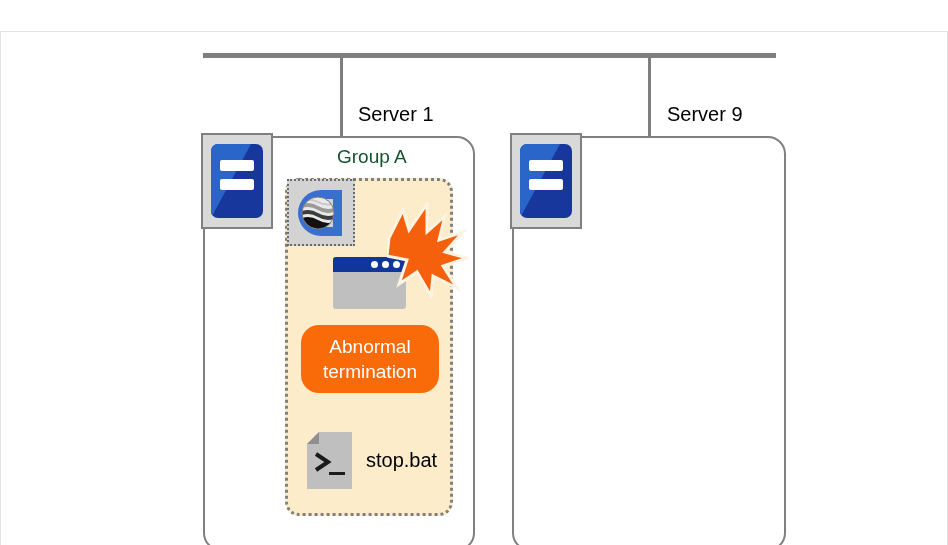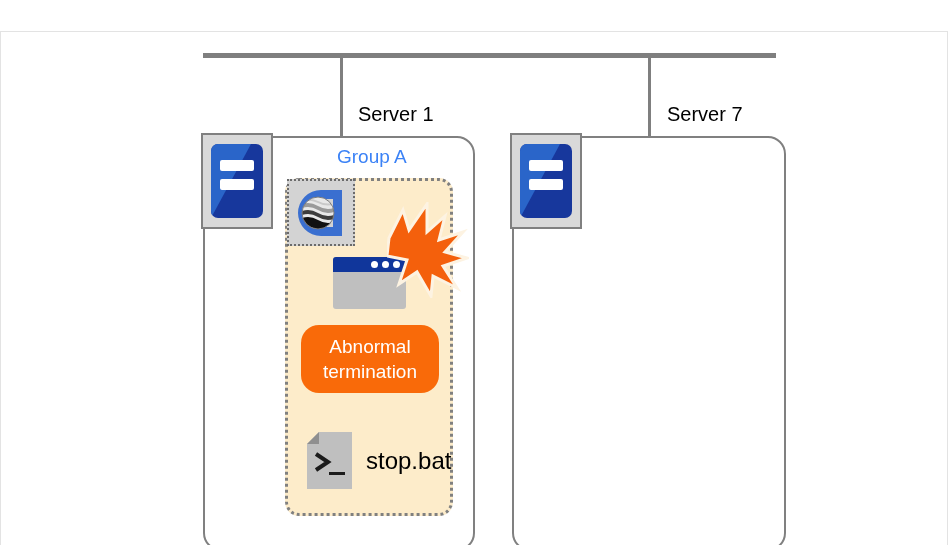--- a/index.html
+++ b/index.html
@@ -96,21 +96,21 @@
   }
   .server-icon .slot-a { top: 16px; }
   .server-icon .slot-b { top: 35px; }
 
   
   .group-label {
     position: absolute;
     left: 336px;
     top: 114px;
     font-size: 19px;
-    color: #3b82f6;
+    color: #14532d;
     white-space: nowrap;
   }
   .group-box {
     position: absolute;
     left: 284px;
     top: 146px;
     width: 168px;
     height: 338px;
     background: #fdecca;
     border: 3px dotted #808080;
@@ -199,37 +199,37 @@
     display: flex;
     align-items: center;
   }
   .bat-file {
     position: relative;
     width: 45px;
     height: 57px;
   }
   .bat-label {
     margin-left: 14px;
-    font-size: 24px;
+    font-size: 20px;
     color: #000000;
     white-space: nowrap;
   }
 </style>
 </head>
 <body>
 
 <div id="canvas">
 
   <div class="bus-line"></div>
   <div class="drop-line drop-1"></div>
   <div class="drop-line drop-2"></div>
 
   <div class="server-label server-label-1">Server 1</div>
 
-  <div class="server-label server-label-2">Server 7</div>
+  <div class="server-label server-label-2">Server 9</div>
 
   <div class="server-panel server-panel-1"></div>
 
   <div class="server-panel server-panel-2"></div>
 
   <div class="server-icon server-icon-1">
     <div class="box">
       <div class="slot slot-a"></div>
       <div class="slot slot-b"></div>
     </div>

